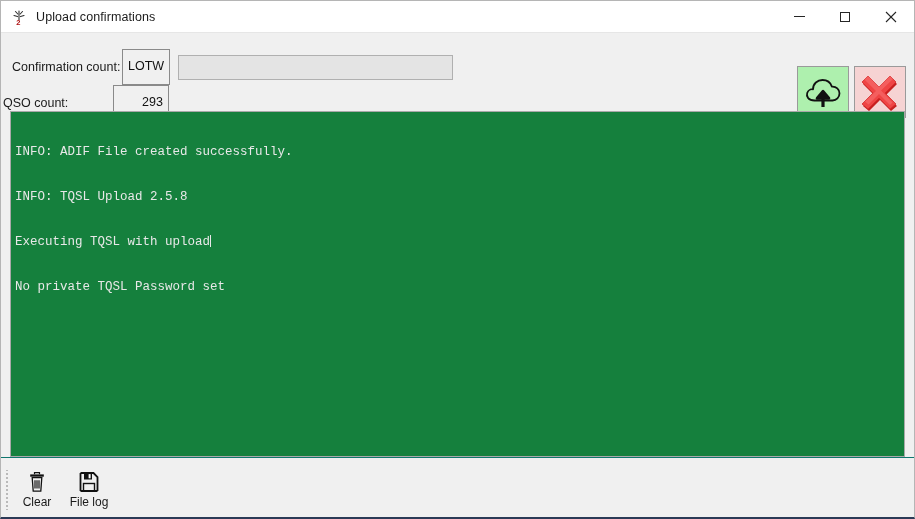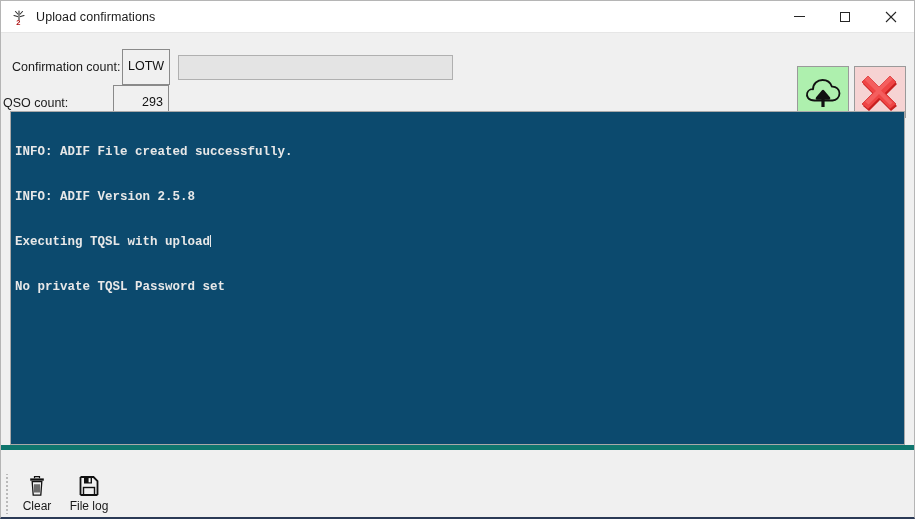--- a/index.html
+++ b/index.html
@@ -154,51 +154,50 @@
   
   #log-wrapper {
     flex: 1 1 auto;
     margin: 0 9px;
     position: relative;
     min-height: 0;
   }
   #log-console {
     position: absolute;
     left: 0; right: 0; top: 0; bottom: 0;
-    background: #0c4a6e;
+    background: #15803d;
     border: 1px solid #a9a9a9;
     color: #e8e8e8;
     font-family: "Liberation Mono", monospace;
     font-size: 12.5px;
     line-height: 15px;
     padding: 3px 4px 4px 4px;
     box-sizing: border-box;
     overflow: hidden;
     white-space: pre;
-    font-weight: bold;
   }
   .log-line { white-space: pre; }
   .caret {
     display: inline-block;
     width: 1px;
     height: 12px;
     background: #e8e8e8;
     vertical-align: -2px;
     margin-left: 0px;
   }
 
   
   #bottom-toolbar {
     height: 48px;
     min-height: 48px;
     background: #f0f0f0;
-    border-top: 5px solid #0f766e;
-    display: flex;
-    align-items: center;
-    padding-top: 19px;
+    border-top: 1px solid #0f766e;
+    display: flex;
+    align-items: flex-start;
+    padding-top: 11px;
     position: relative;
   }
   #toolbar-gripper {
     width: 7px;
     height: 40px;
     margin-left: 3px;
     margin-top: 1px;
     background-image: radial-gradient(#b9b9b9 40%, transparent 41%);
     background-size: 4px 4px;
     background-position: 1px 2px;
@@ -293,21 +292,21 @@
             <path d="M9 4 L20 15 L31 4 L34 7 L22 18.5 L33.5 30.5 L31 33 L20 22 L9.5 32.5 L6 29.5 L17 19 L5.5 7.5 Z" fill="#f77474" opacity="0.55"></path>
           </g>
         </svg>
       </div>
     </div>
   </div>
 
   <div id="log-wrapper">
     <div id="log-console">
       <div class="log-line">INFO: ADIF File created successfully.</div>
-      <div class="log-line">INFO: ADIF Version 2.5.8</div>
+      <div class="log-line">INFO: TQSL Upload 2.5.8</div>
       <div class="log-line"><span>Executing TQSL with upload</span><span class="caret"></span></div>
       <div class="log-line">No private TQSL Password set</div>
     </div>
   </div>
 
   <div id="bottom-toolbar">
     <div id="toolbar-gripper"></div>
 
     <div class="tool-btn">
       <span class="tool-icon">

